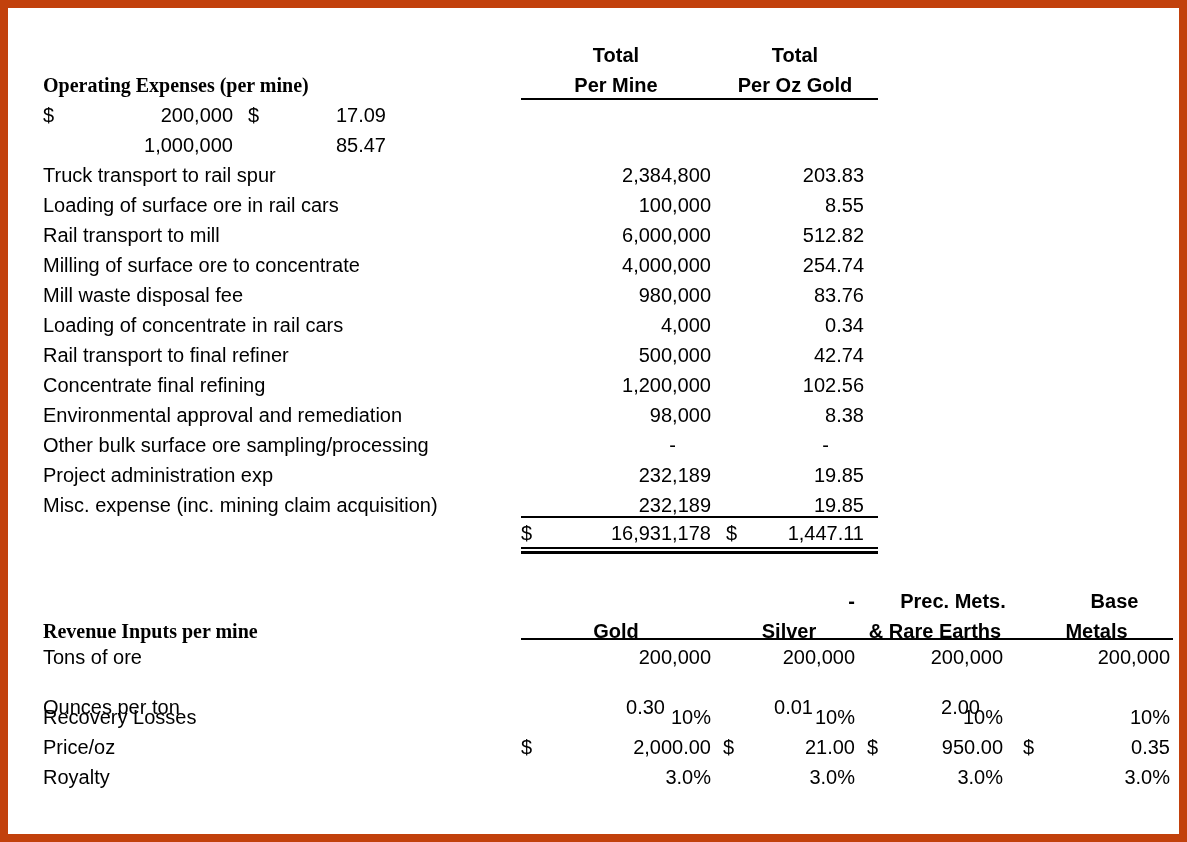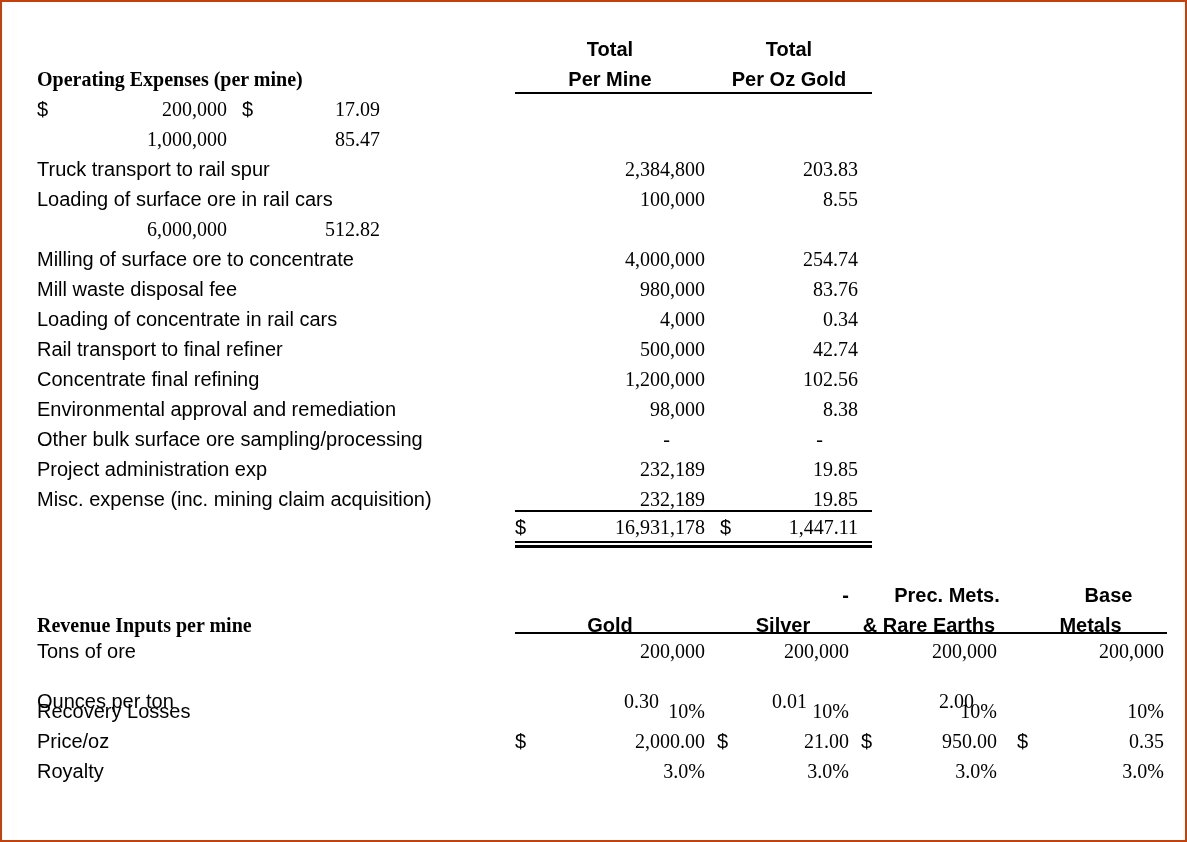--- a/index.html
+++ b/index.html
@@ -1,21 +1,21 @@
 <!DOCTYPE html>
 <html><head>
 <meta charset="utf-8">
 <style>
   html,body{margin:0;padding:0;background:#fff;}
   .page{
     position:relative;
     width:1187px;height:842px;
     box-sizing:border-box;
     background:#ffffff;
-    border:2px solid #c2410c;
+    border:8px solid #c2410c;
     font-family:"Liberation Sans", sans-serif;
     font-size:20px;
     color:#000000;
     overflow:hidden;
   }
   .trow{
     position:absolute;left:35px;
     display:flex;height:30px;line-height:30px;
     white-space:nowrap;align-items:flex-end;
   }
@@ -40,21 +40,21 @@
   .rh1{width:190px;}
   .rh2{width:132px;}
   .rh3{width:136px;}
   .rh4{width:147px;}
   .dash-right{text-align:right;padding-right:18px;font-weight:bold;}
   .pad-dash{padding-right:35px;}
   
   .rule{position:absolute;background:#000000;height:2px;}
   .dbl-rule{position:absolute;height:7px;border-top:2px solid #000;border-bottom:3px solid #000;box-sizing:border-box;background:transparent;}
   .cur{text-align:left;}
-  .val{text-align:right;font-family:Liberation Serif, serif;}
+  .val{text-align:right;}
 </style>
 </head>
 <body>
 
 <div class="page">
 
   <div>
 
     <div class="trow" style="top:32px">
       <div class="e-label"></div>
@@ -116,20 +116,21 @@
           <span class="val">100,000</span>
         </div>
       <div class="e-gapA"></div>
       <div class="e-m2">
           <span class="cur"></span>
           <span class="val">8.55</span>
         </div>
     </div>
 
     <div class="trow" style="top:212px">
+      <div class="e-label">Rail transport to mill</div>
       <div class="e-m1">
           <span class="cur"></span>
           <span class="val">6,000,000</span>
         </div>
       <div class="e-gapA"></div>
       <div class="e-m2">
           <span class="cur"></span>
           <span class="val">512.82</span>
         </div>
     </div>

